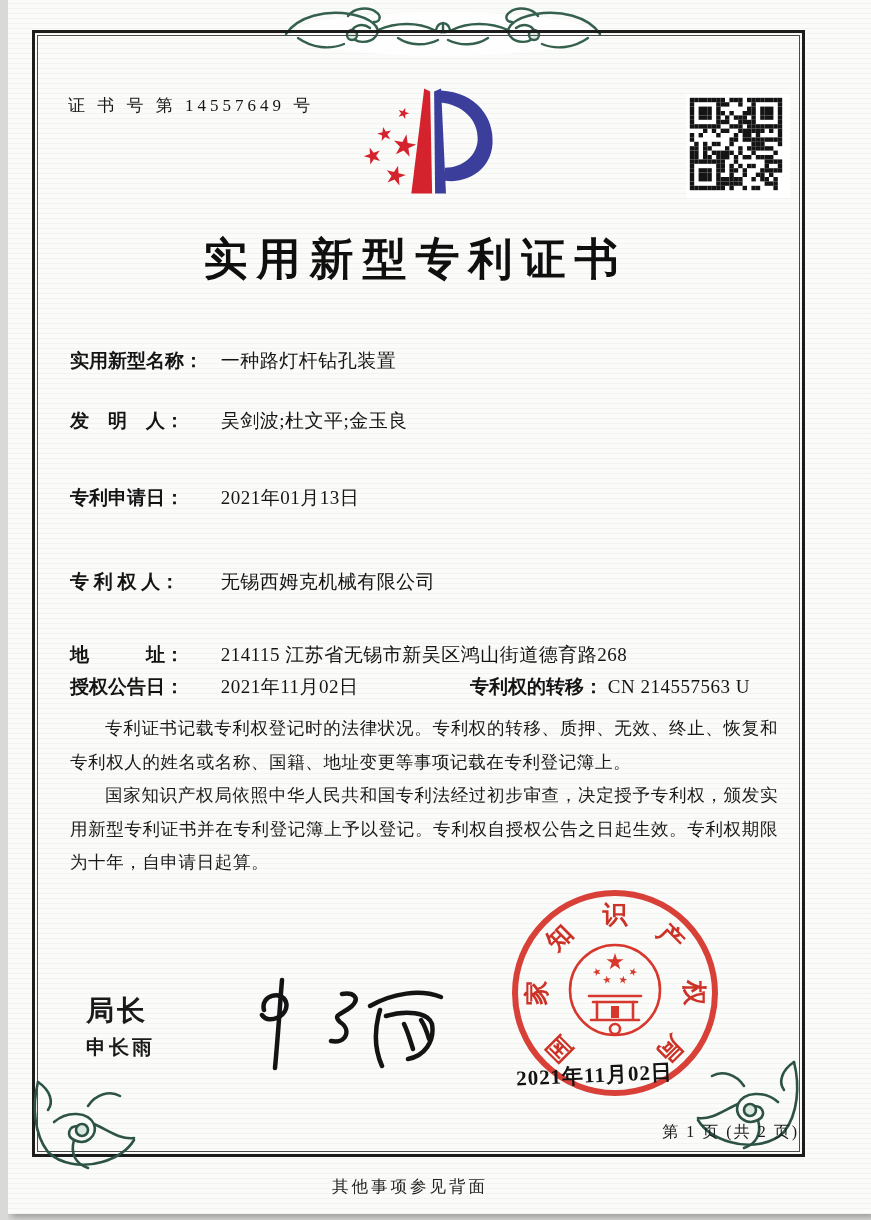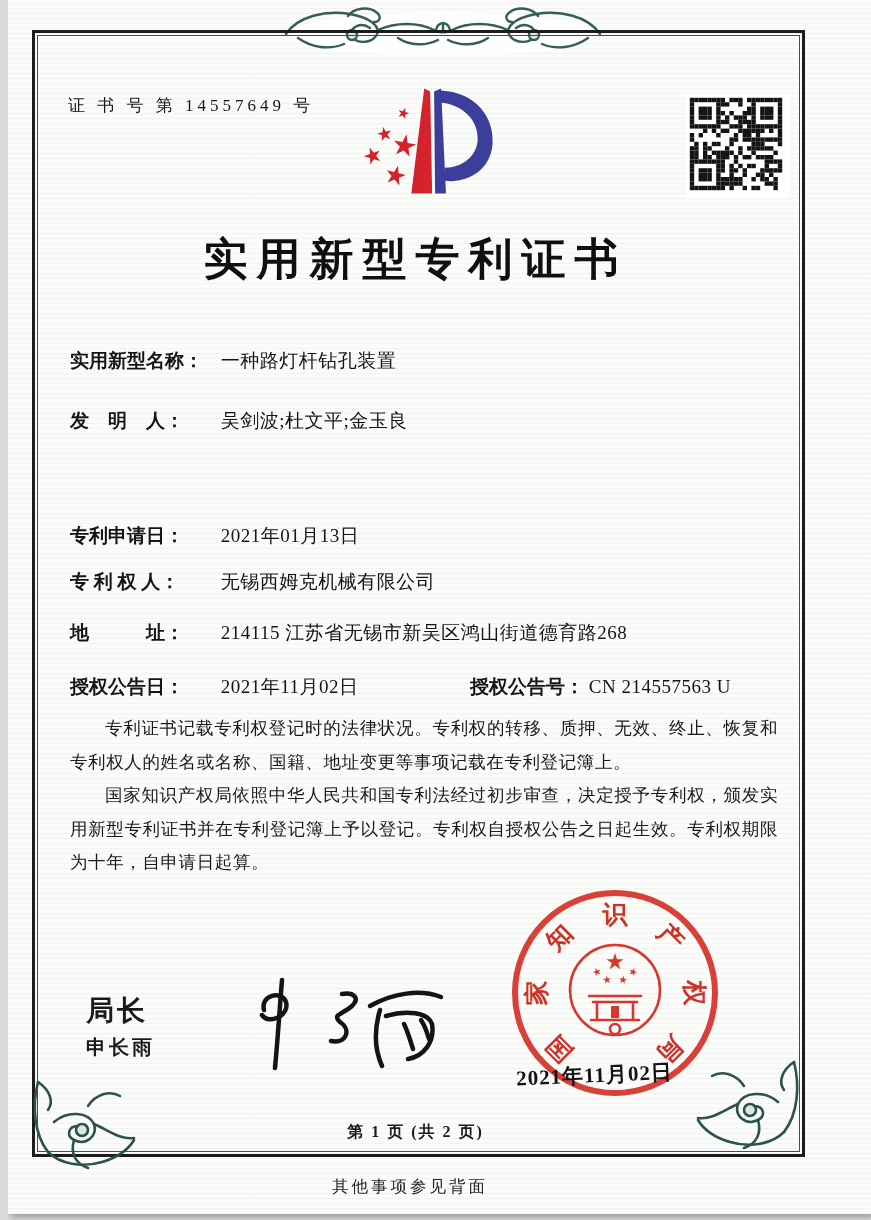--- a/index.html
+++ b/index.html
@@ -25,22 +25,22 @@
   .signer{position:absolute;left:78px;top:992px;font-size:28px;font-weight:bold;letter-spacing:3px;color:#1a1a1a;}
   .signer-name{position:absolute;left:78px;top:1034px;font-size:20px;font-weight:bold;letter-spacing:3px;color:#1a1a1a;}
   .signature{position:absolute;left:212px;top:968px;width:235px;height:110px;}
   .seal{position:absolute;left:504px;top:890px;width:206px;height:206px;}
   .seal-ring{position:absolute;inset:0;border:6px solid rgba(213,48,39,.92);border-radius:50%;}
   .seal-ch{position:absolute;left:50%;top:50%;font-size:25px;font-weight:bold;color:#cd3227;
            font-family:"Liberation Serif","DejaVu Serif",serif;}
   .emblem{position:absolute;left:53px;top:44px;width:100px;height:110px;}
   .seal-date{position:absolute;left:508px;top:1060px;width:210px;font-size:21px;font-weight:bold;
              letter-spacing:1px;color:#131313;transform:rotate(-2.5deg);}
-  .footer-page{position:absolute;left:24px;top:1122px;width:767px;text-align:center;font-size:16px;
-               letter-spacing:2px;color:#1b1b1b;font-weight:bold;}
+  .footer-page{position:absolute;left:24px;top:1122px;width:767px;text-align:right;font-size:16px;
+               letter-spacing:2px;color:#1b1b1b;}
   .back-note{position:absolute;left:0;top:1176px;width:804px;text-align:center;font-size:16.5px;
              letter-spacing:3px;color:#222;}
   .ornament-top{position:absolute;left:268px;top:4px;width:334px;height:58px;}
   .corner-bl{position:absolute;left:16px;top:1076px;width:112px;height:102px;}
   .corner-br{position:absolute;left:688px;top:1054px;width:112px;height:106px;transform:scaleX(-1);}
 </style>
 </head>
 <body>
 
 <svg width="0" height="0" style="position:absolute" aria-hidden="true">
@@ -377,37 +377,37 @@
     <div class="title">实用新型专利证书</div>
 
     <div class="field" style="top:348px">
       <span class="flabel">实用新型名称：</span>
       <span class="fvalue">一种路灯杆钻孔装置</span>
     </div>
     <div class="field" style="top:408px">
       <span class="flabel">发　明　人：</span>
       <span class="fvalue">吴剑波;杜文平;金玉良</span>
     </div>
-    <div class="field" style="top:523px">
+    <div class="field" style="top:485px">
       <span class="flabel">专利申请日：</span>
       <span class="fvalue">2021年01月13日</span>
     </div>
     <div class="field" style="top:569px">
       <span class="flabel">专 利 权 人：</span>
       <span class="fvalue">无锡西姆克机械有限公司</span>
     </div>
-    <div class="field" style="top:620px">
+    <div class="field" style="top:642px">
       <span class="flabel">地　　　址：</span>
       <span class="fvalue">214115 江苏省无锡市新吴区鸿山街道德育路268</span>
     </div>
     <div class="field" style="top:674px">
       <span class="flabel">授权公告日：</span>
       <span class="fvalue">2021年11月02日</span>
       <span class="grant-pair">
-        <span class="flabel" style="min-width:0">授权公告号：</span>
+        <span class="flabel" style="min-width:0">专利权的转移：</span>
         <span class="fvalue">CN 214557563 U</span>
       </span>
     </div>
 
     <div class="paras">
       <p>专利证书记载专利权登记时的法律状况。专利权的转移、质押、无效、终止、恢复和专利权人的姓名或名称、国籍、地址变更等事项记载在专利登记簿上。</p>
       <p>国家知识产权局依照中华人民共和国专利法经过初步审查，决定授予专利权，颁发实用新型专利证书并在专利登记簿上予以登记。专利权自授权公告之日起生效。专利权期限为十年，自申请日起算。</p>
     </div>
 
     <div class="signer">局长</div>

